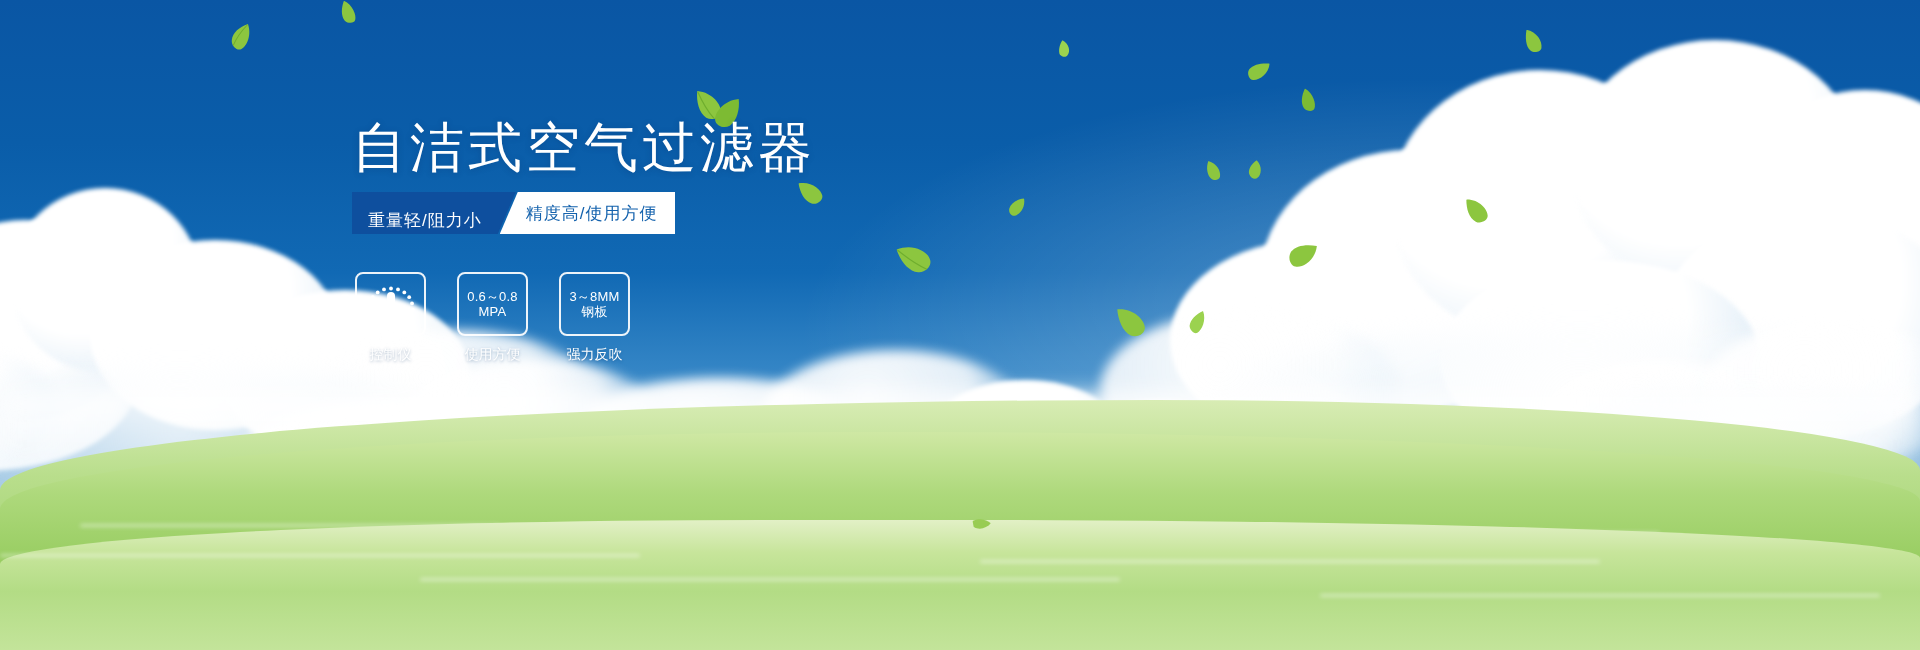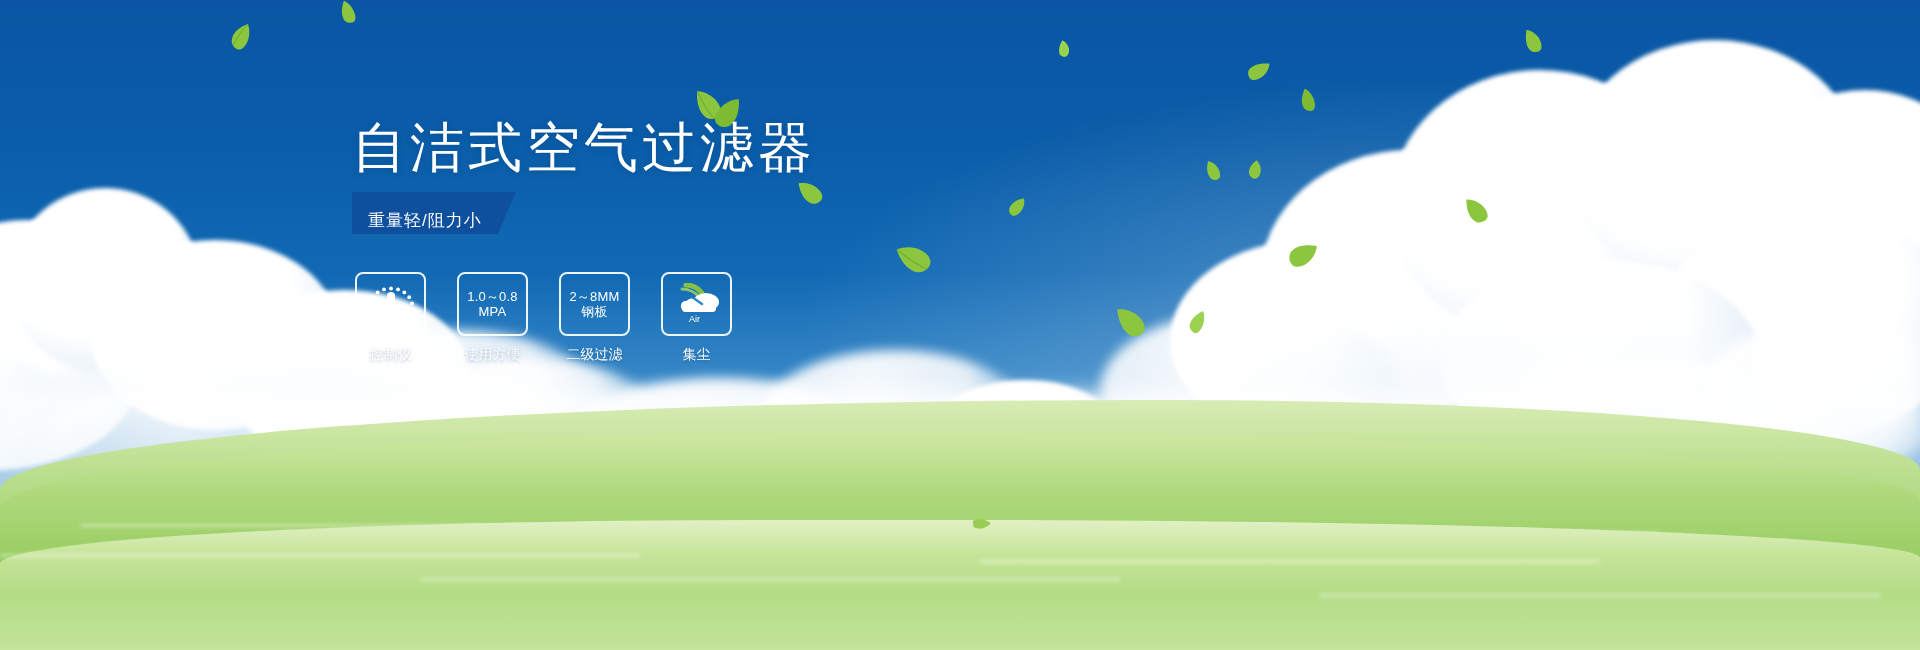--- a/index.html
+++ b/index.html
@@ -302,20 +302,23 @@
       </svg>
   </div>
 
   <div id="content">
 
     <div id="title">自洁式空气过滤器</div>
 
     <div id="tabs">
       <div class="tab" id="tab-primary">
         <span>重量轻/阻力小</span>
+      </div>
+      <div class="tab" id="tab-secondary">
+        <span>精度高/使用方便</span>
       </div>
     </div>
 
     <div id="features">
 
       <div class="feature">
         <div class="feature-box">
           <svg width="52" height="44" viewBox="0 0 52 44">
             <g fill="#ffffff">
               <circle cx="26" cy="6.5" r="1.9"></circle>
@@ -336,51 +339,34 @@
             <text x="4" y="27" font-family="Liberation Sans, sans-serif" font-size="7" fill="#ffffff">NO</text>
             <text x="33" y="38" font-family="Liberation Sans, sans-serif" font-size="6.5" fill="#ffffff">OFF</text>
           </svg>
         </div>
         <div class="feature-cap">控制仪</div>
       </div>
 
       <div class="feature">
         <div class="feature-box">
           <div class="feature-text">
-            <span>1.0～0.8</span>
+            <span>0.6～0.8</span>
             <span class="l2">MPA</span>
           </div>
         </div>
         <div class="feature-cap">使用方便</div>
       </div>
 
 
       <div class="feature">
         <div class="feature-box">
           <div class="feature-text">
-            <span>2～8MM</span>
+            <span>3～8MM</span>
             <span class="l2">钢板</span>
           </div>
         </div>
-        <div class="feature-cap">二级过滤</div>
-      </div>
-
-      <div class="feature">
-        <div class="feature-box">
-          <svg width="50" height="42" viewBox="0 0 50 42">
-            <path d="M14 2C20 2 26 5 30 10" stroke="#8cc63f" stroke-width="5" stroke-linecap="round" fill="none" opacity=".95"></path>
-            <path d="M10 6C16 6 23 9 27 14" stroke="#a6d95c" stroke-width="3" stroke-linecap="round" fill="none" opacity=".8"></path>
-            <g fill="#ffffff">
-              <ellipse cx="34" cy="19" rx="13" ry="9"></ellipse>
-              <ellipse cx="22" cy="22" rx="9" ry="7"></ellipse>
-              <circle cx="14" cy="23" r="5.2"></circle>
-              <rect x="10" y="22" width="34" height="7" rx="3.4"></rect>
-            </g>
-            <path d="M20 14L30 21" stroke="#1b7bc4" stroke-width="2.6" stroke-linecap="round" opacity=".9"></path>
-            <text x="17" y="39" font-family="Liberation Sans, sans-serif" font-size="9" fill="#ffffff">Air</text>
-          </svg>
-        </div>
-        <div class="feature-cap">集尘</div>
-      </div>
+        <div class="feature-cap">强力反吹</div>
+      </div>
+
 
     </div>
   </div>
 </div>
 
 </body></html>

